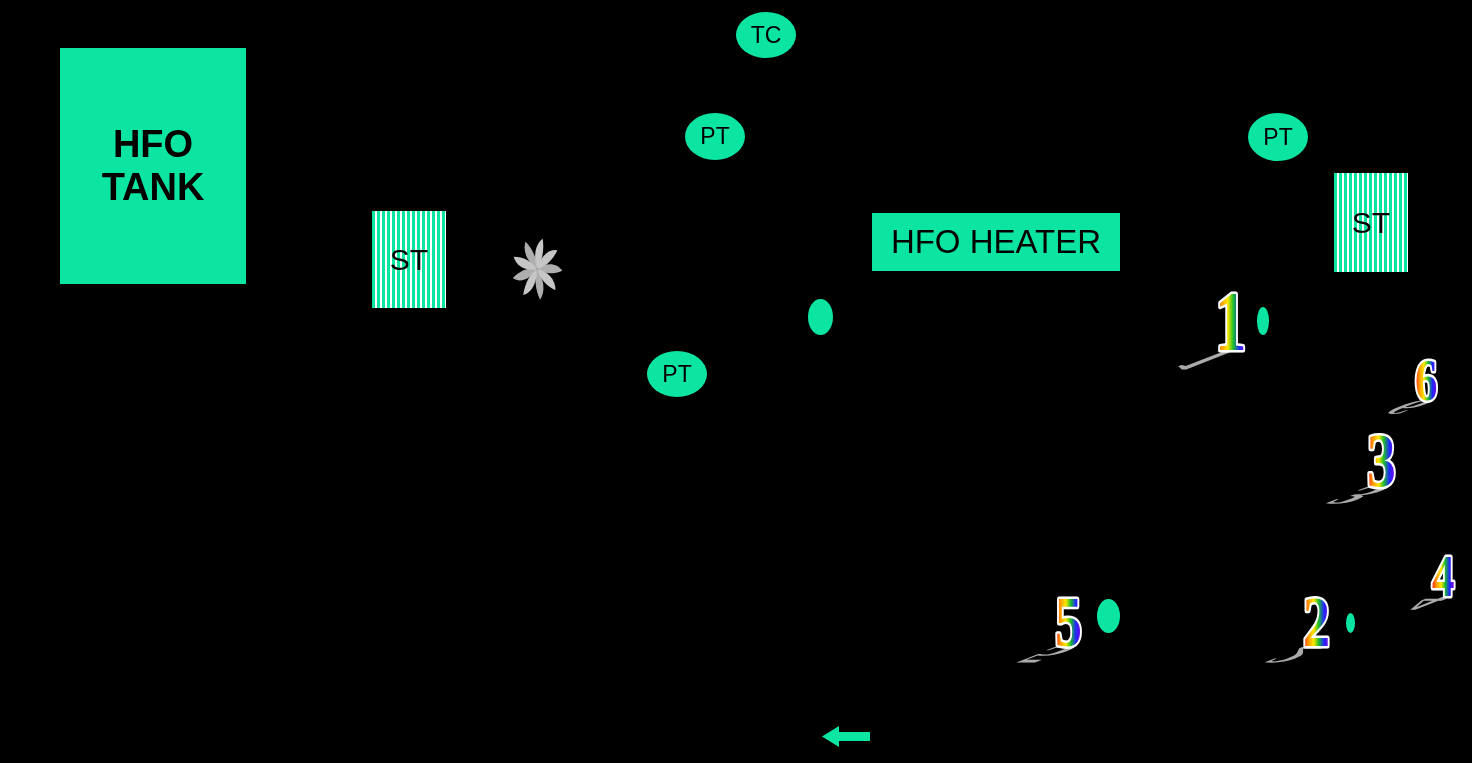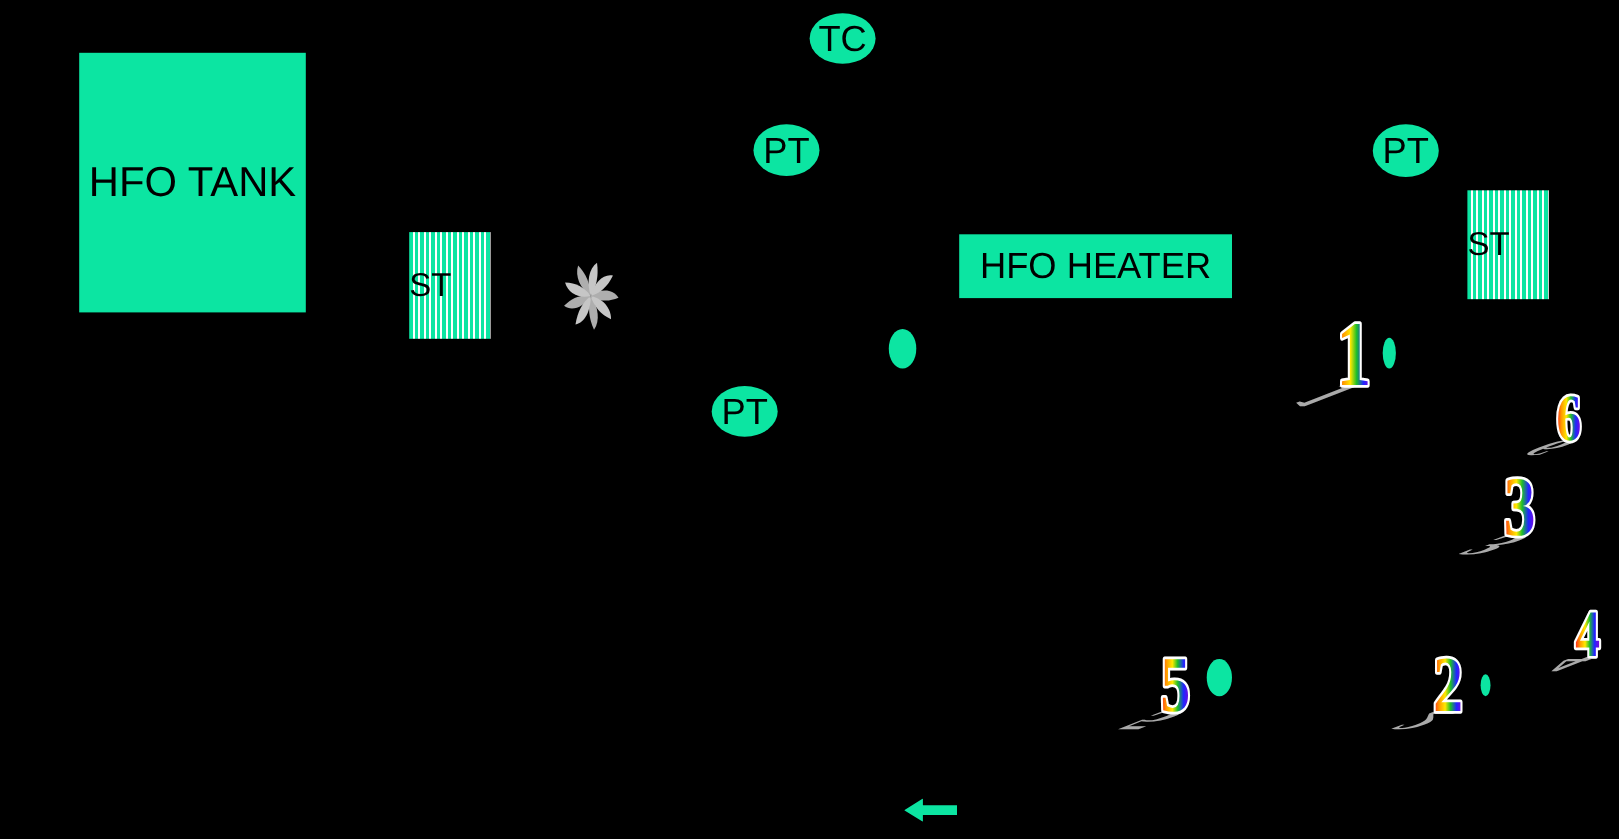--- a/index.html
+++ b/index.html
@@ -18,38 +18,38 @@
     background:var(--background);overflow:hidden;
   }
   .abs{position:absolute;}
   
   .block{
     background:var(--accent-green);
     color:var(--label-black);
     display:flex;align-items:center;justify-content:center;
     text-align:center;
   }
-  .tank{left:72px;top:48px;width:206px;height:236px;font-size:38px;}
+  .tank{left:60px;top:48px;width:186px;height:236px;font-size:38px;font-weight:bold;}
   .heater{left:872px;top:213px;width:248px;height:58px;font-size:33px;}
   
   .strainer{
-    display:flex;align-items:center;justify-content:flex-start;
+    display:flex;align-items:center;justify-content:center;
     color:var(--label-black);font-size:30px;
     background:repeating-linear-gradient(90deg,
       var(--accent-green) 0px, var(--accent-green) 3px,
       #ffffff 3px, #ffffff 5px);
   }
   .strainer1{left:372px;top:211px;width:74px;height:97px;}
   .strainer2{left:1334px;top:173px;width:74px;height:99px;}
   
   .sensor{
     background:var(--accent-green);
     border-radius:50%;
     display:flex;align-items:center;justify-content:center;
-    color:var(--label-black);font-size:33px;font-weight:500;text-align:center;
+    color:var(--label-black);font-size:23px;font-weight:500;text-align:center;
   }
   .tc {left:736px;top:12px;width:60px;height:46px;}
   .pt1{left:685px;top:113px;width:60px;height:47px;}
   .pt2{left:647px;top:351px;width:60px;height:46px;}
   .pt3{left:1248px;top:113px;width:60px;height:48px;}
   
   .valve{background:var(--accent-green);border-radius:50%;}
   .valve1{left:808px;top:299px;width:25px;height:36px;}
   .valve2{left:1257px;top:307px;width:12px;height:28px;}
   .valve3{left:1097px;top:599px;width:23px;height:34px;}

